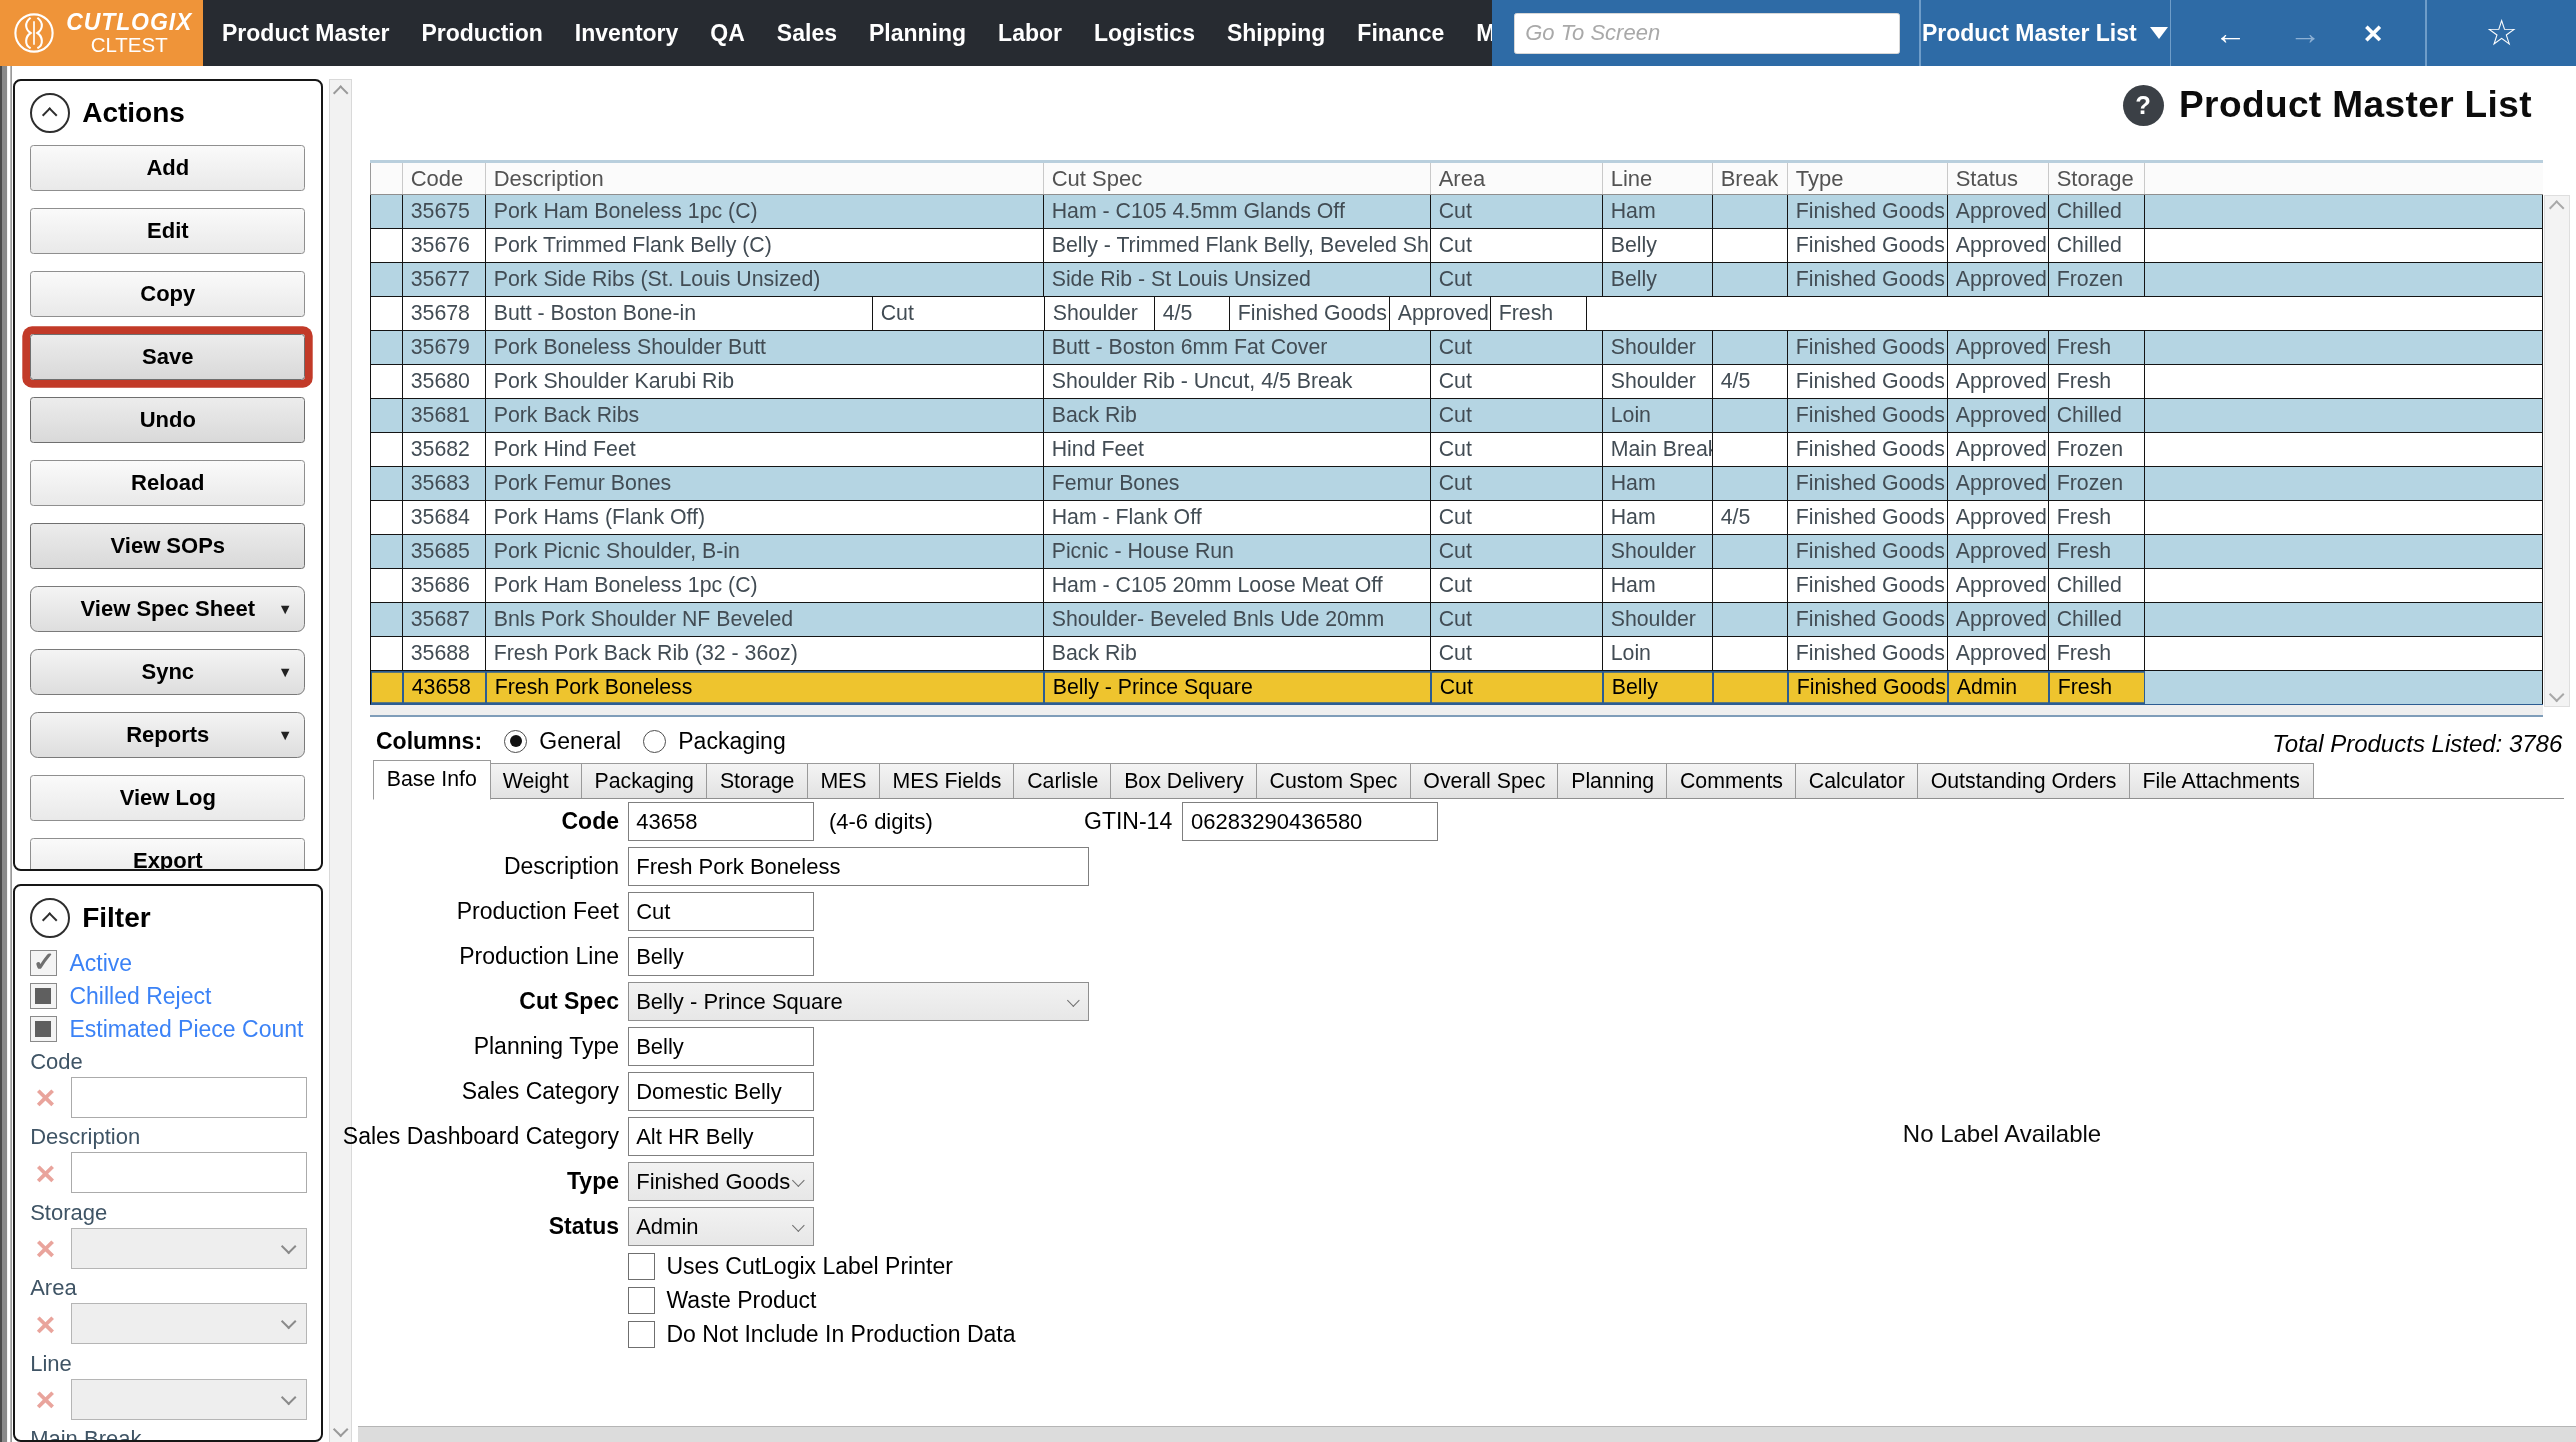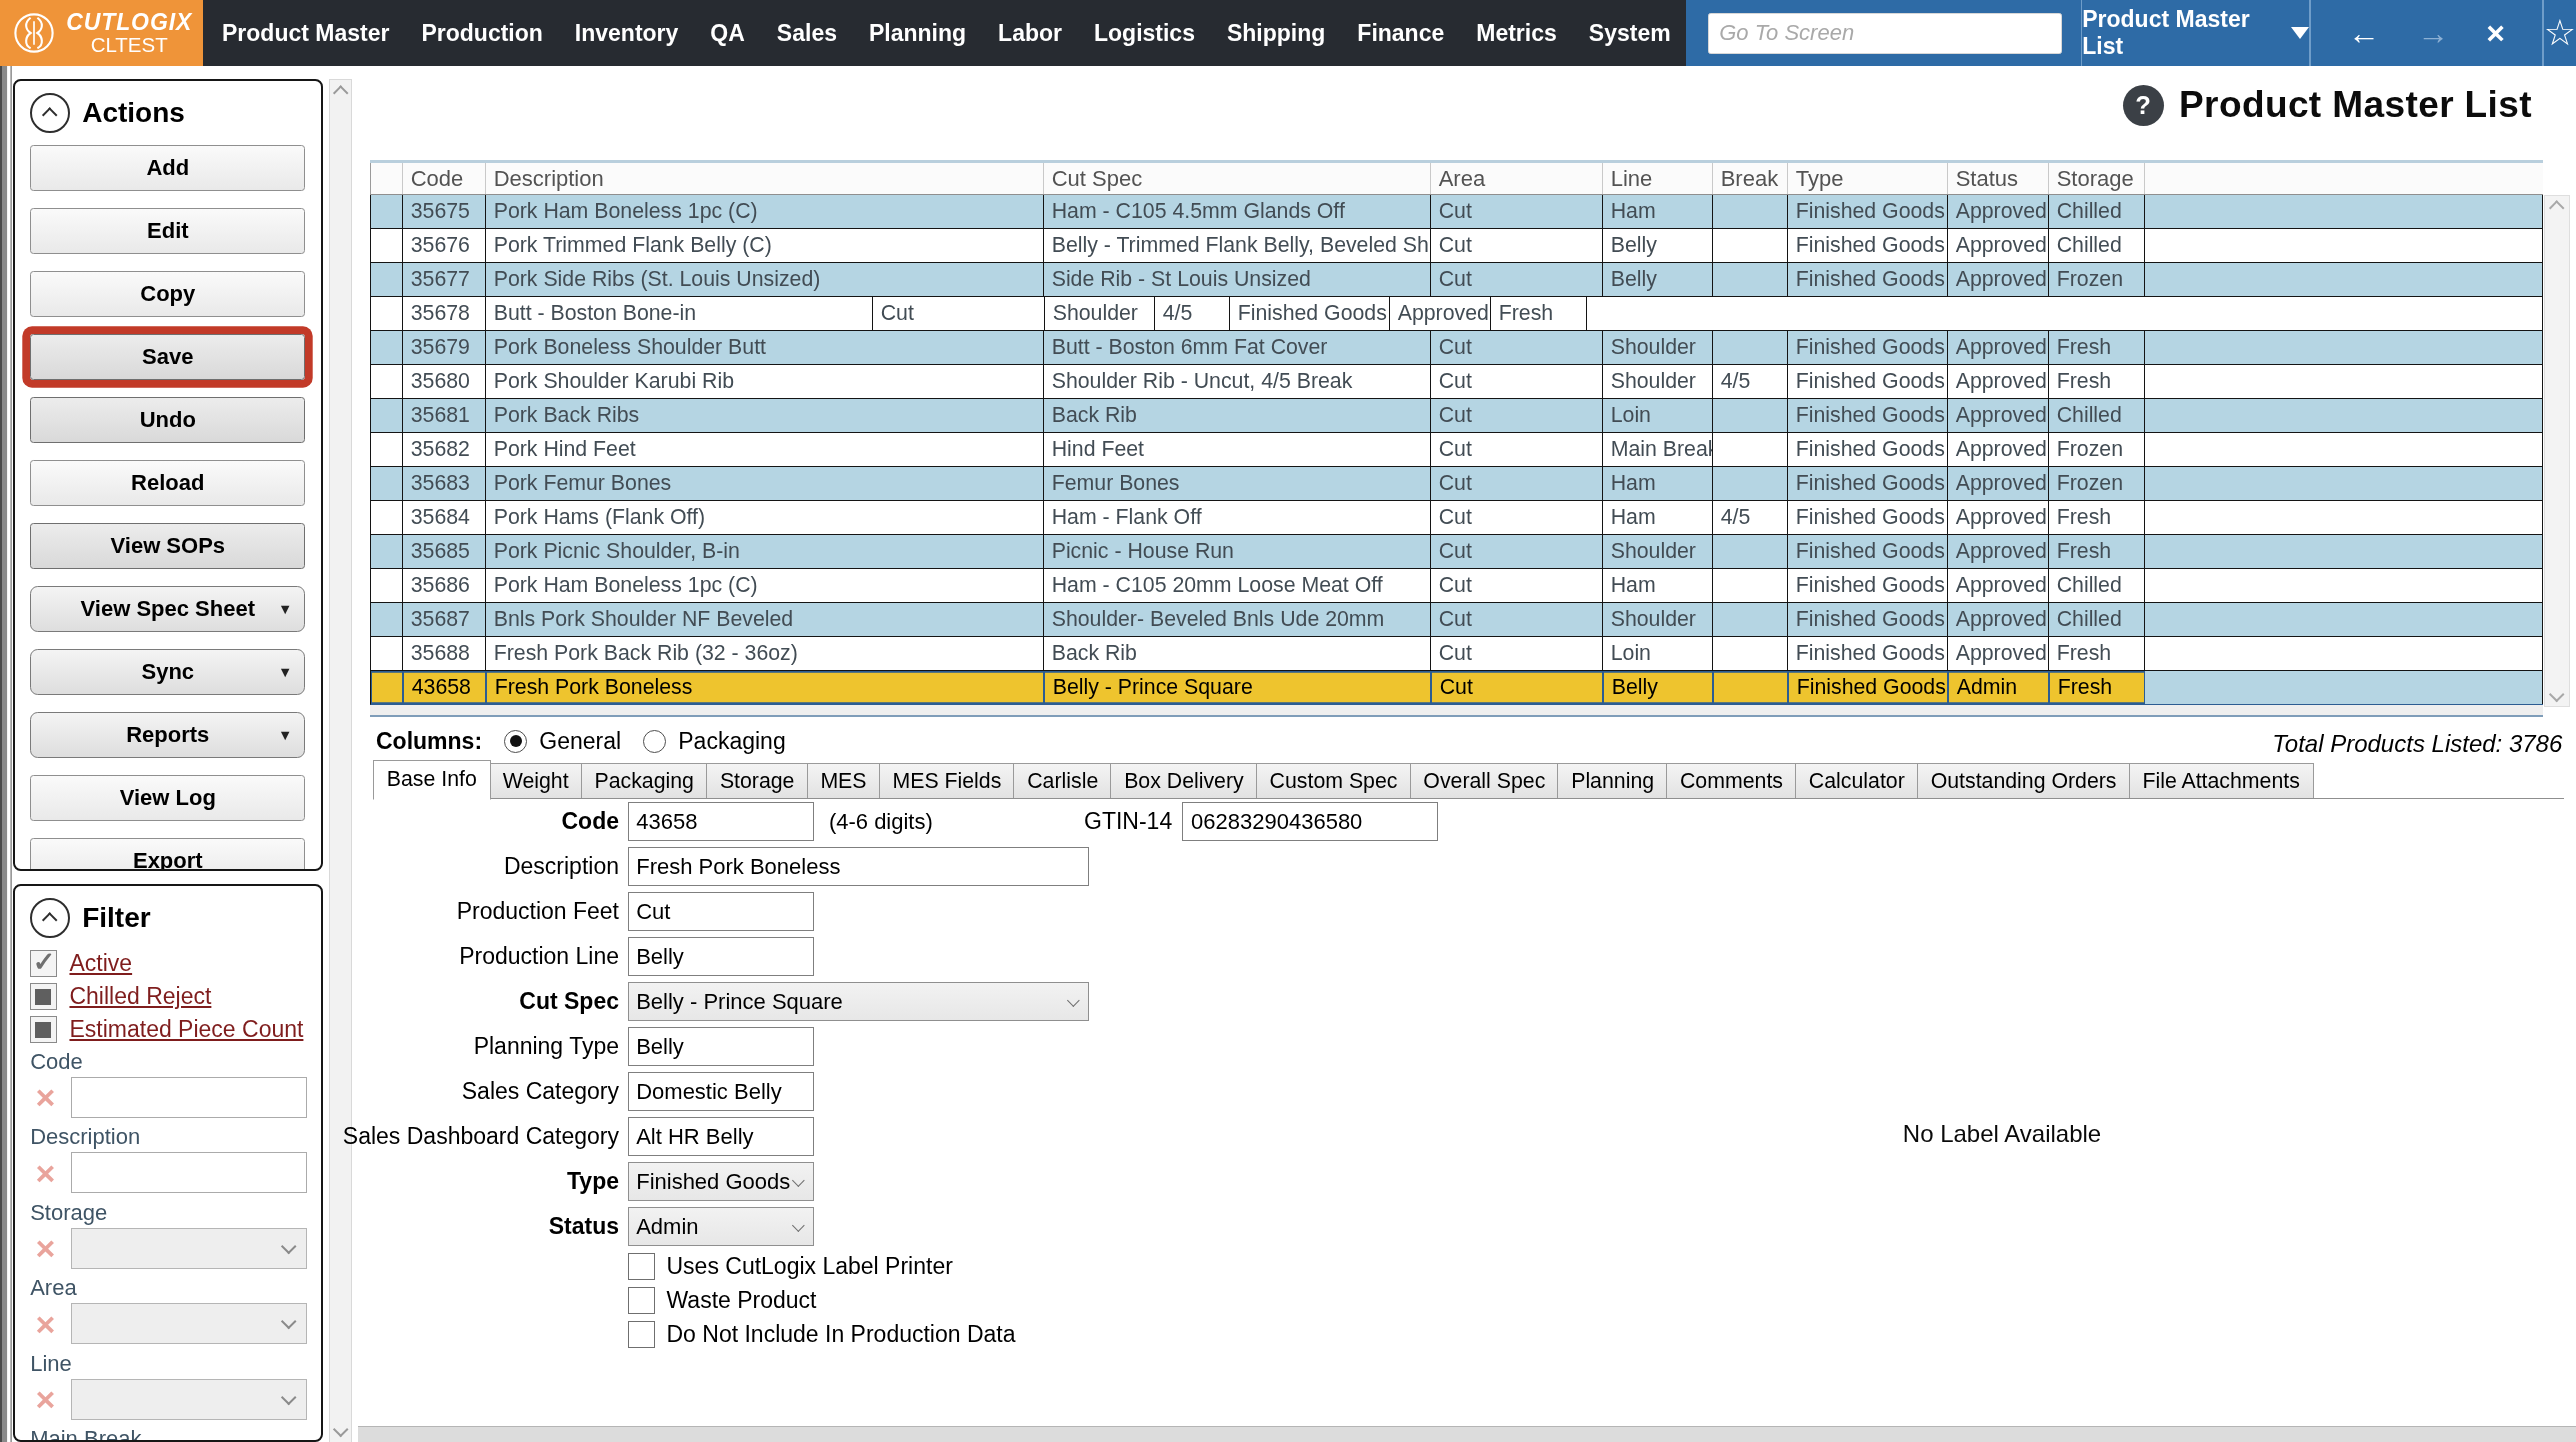--- a/index.html
+++ b/index.html
@@ -8,21 +8,21 @@
 
   
   .topbar{position:absolute;left:0;top:0;width:2576px;height:66px;background:#272b31;display:flex;align-items:center;z-index:5;}
   .logo{width:203px;height:66px;background:#ef9439;display:flex;align-items:center;gap:10.2px;padding:0 12px;box-sizing:border-box;flex:none;}
   .logo svg{flex:none;}
   .logo-text{display:flex;flex-direction:column;align-items:center;line-height:1.05;color:#fff;}
   .brand{font-size:23px;font-weight:bold;font-style:italic;letter-spacing:0.9px;}
   .env{font-size:20.5px;}
   .menu{display:flex;gap:32px;margin-left:19px;}
   .menu-item{color:#fff;font-weight:bold;font-size:23px;white-space:nowrap;cursor:default;}
-  .bluenav{position:absolute;right:0;top:0;height:66px;width:890px;background:#2e6ba6;display:flex;align-items:center;}
+  .bluenav{position:absolute;right:0;top:0;height:66px;width:1084px;background:#2e6ba6;display:flex;align-items:center;}
   .goto-input{margin-left:22px;width:386px;height:41px;border:0.9px solid #d7d7d7;border-radius:2.6px;font-size:22px;font-style:italic;
               padding:0 10.2px;box-sizing:border-box;font-family:"Liberation Sans",sans-serif;color:#333;}
   .goto-input::placeholder{color:#a9a9a9;font-style:italic;}
   .vdiv{width:1.7px;height:66px;background:#6f9dc9;flex:none;}
   .screen-select{width:249px;height:66px;display:flex;align-items:center;justify-content:center;gap:13.7px;color:#fff;
                  font-weight:bold;font-size:23px;cursor:default;}
   .tri-down{width:0;height:0;border-left:9.4px solid transparent;border-right:9.4px solid transparent;border-top:12.8px solid #fff;}
   .navbtns{width:254px;height:66px;display:flex;align-items:center;justify-content:space-evenly;}
   .nav-ico{font-size:32px;color:#fff;font-weight:bold;line-height:1;cursor:default;}
   .nav-ico.disabled{color:#8cb0d4;}
@@ -55,21 +55,21 @@
   .collapse .chev{border-color:#2e2e2e;margin-top:3.4px;}
   .panel-title{font-size:28px;font-weight:bold;}
   .abtn{position:relative;height:44px;margin:0 1.7px 17px 1.7px;border:1.7px solid #8f8f8f;border-radius:3.4px;
         background:linear-gradient(#fafafa,#e9e9e9);display:flex;align-items:center;justify-content:center;
         font-size:22px;font-weight:bold;color:#000;cursor:default;}
   .abtn.shade{background:linear-gradient(#ececec,#d9d9d9);border-color:#6f6f6f;}
   .abtn.drop{border-radius:7.7px;border-color:#7a7a7a;background:linear-gradient(#f4f4f4,#dedede);}
   .abtn.hl{box-shadow:0 0 0 7.7px #c23a28;}
   .abtn .caret{position:absolute;right:12px;font-size:14.5px;color:#222;}
 
-  .fcheck{display:flex;align-items:flex-end;gap:12.8px;margin:6px 0 6px 1.7px;font-size:23px;color:#7f1d1d;text-decoration:underline;}
+  .fcheck{display:flex;align-items:flex-start;gap:12.8px;margin:6px 0 6px 1.7px;font-size:23px;color:#3b82f6;}
   .cbx{width:26.5px;height:26.5px;border:1.7px solid #8a8a8a;background:#f4f4f4;box-sizing:border-box;position:relative;flex:none;}
   .cbx.checked::after{content:"\2713";position:absolute;left:1.7px;top:-5.1px;font-size:27px;color:#707070;font-weight:bold;}
   .cbx.partial::after{content:"";position:absolute;left:4.3px;top:4.3px;right:4.3px;bottom:4.3px;background:#5f5f5f;}
   .ffield-label{font-size:22px;color:#3f5465;margin:3.4px 0 1.7px 1.7px;}
   .ffield-row{display:flex;align-items:center;gap:8.5px;margin:1.7px 0 6.8px 0;}
   .xico{color:#e9a49c;font-size:34px;font-weight:bold;width:34px;text-align:center;line-height:1;flex:none;}
   .ffield-row input{flex:1;height:41px;border:1.7px solid #ababab;font-size:20.5px;min-width:0;
                     font-family:"Liberation Sans",sans-serif;padding:0 6.8px;box-sizing:border-box;}
   .fselect{flex:1;height:41px;border:1.7px solid #b5b5b5;background:#eeeeee;position:relative;box-sizing:border-box;}
   .fselect .chev{position:absolute;right:12px;top:12px;border-color:#8a8a8a;}

